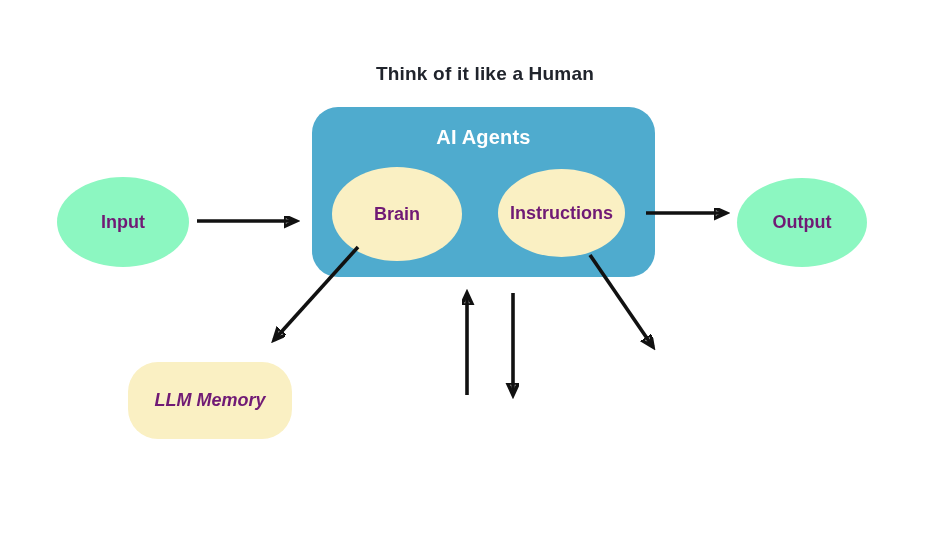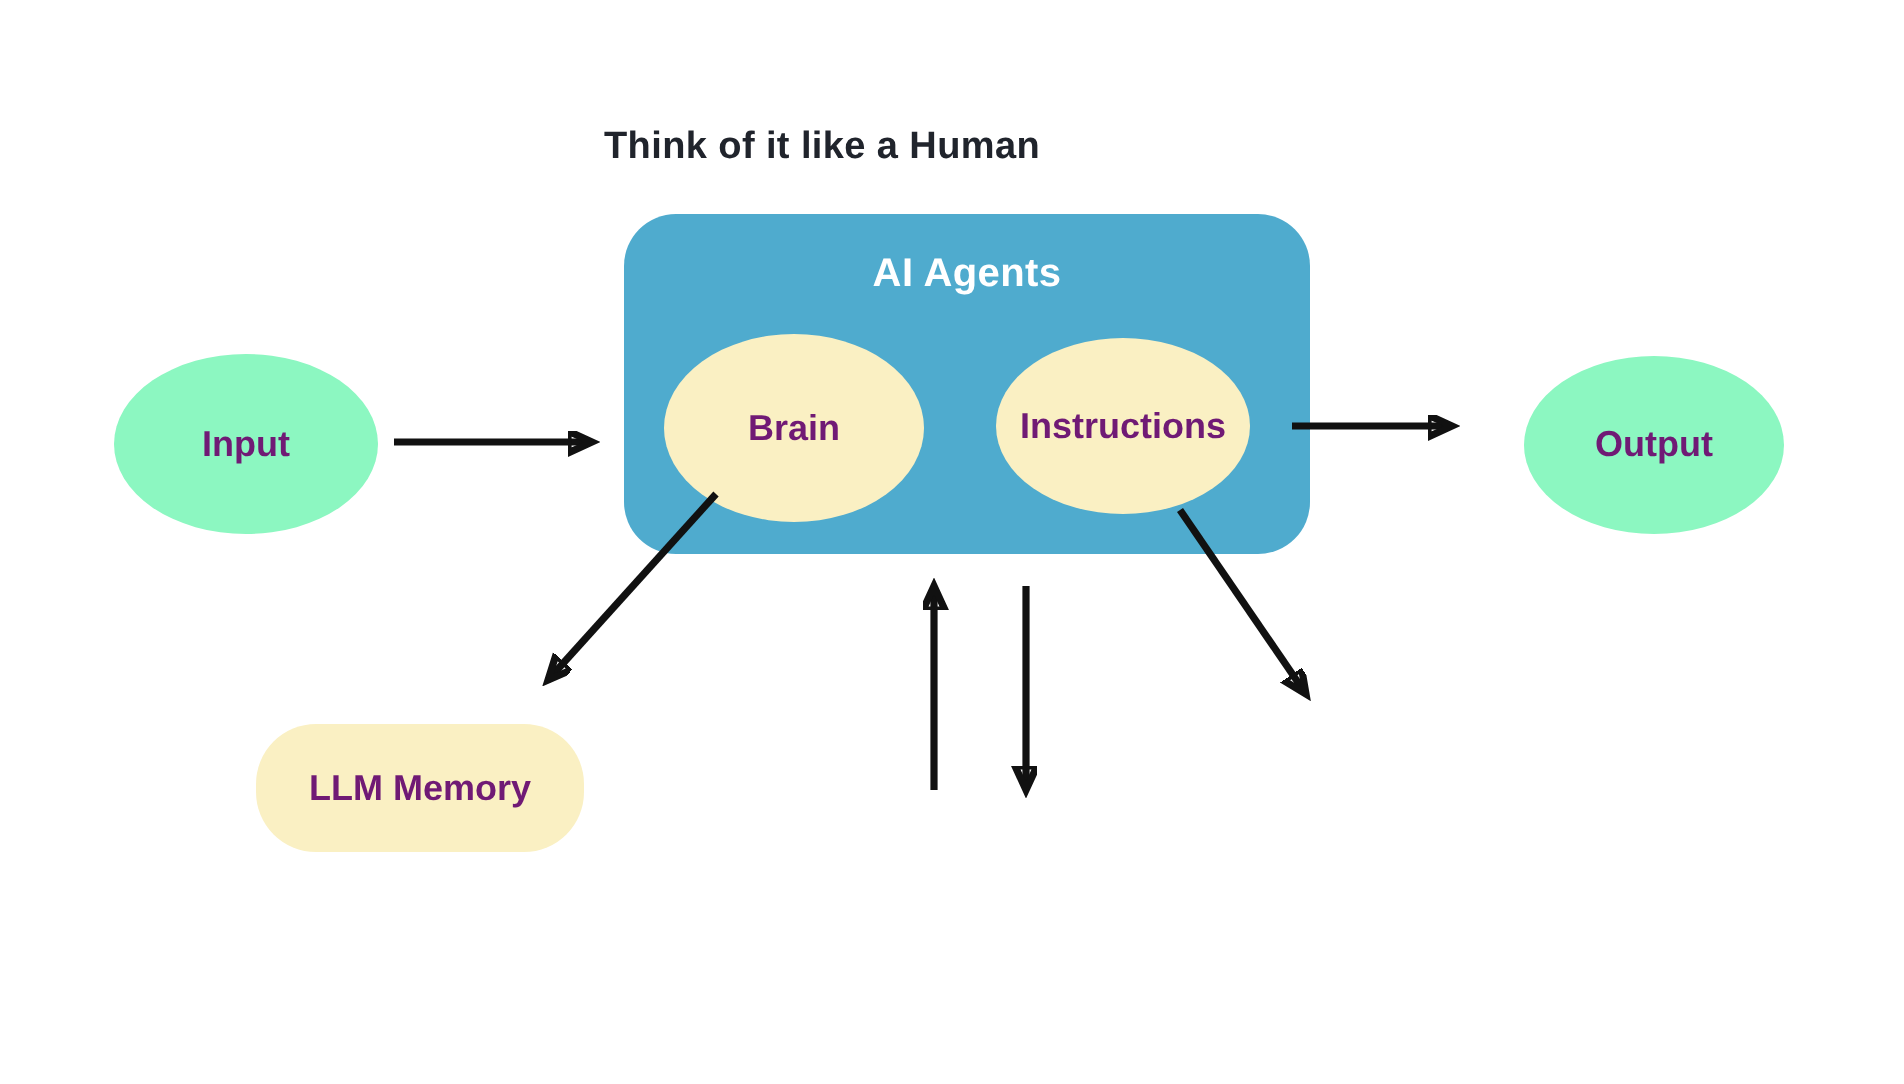--- a/index.html
+++ b/index.html
@@ -13,21 +13,21 @@
     width: 952px;
     height: 542px;
     background: #ffffff;
     overflow: hidden;
   }
   .title {
     position: absolute;
     left: 302px;
     top: 63px;
     width: 366px;
-    text-align: left;
+    text-align: center;
     font-size: 19px;
     font-weight: 700;
     color: #20242c;
     letter-spacing: 0.2px;
   }
   .agents-box {
     position: absolute;
     left: 312px;
     top: 107px;
     width: 343px;
@@ -56,24 +56,24 @@
     color: #701a75;
     text-align: center;
   }
   .ellipse { border-radius: 50%; }
   .pill    { border-radius: 32px; }
   .io      { background: #8CF7C1; }
   .comp    { background: #FAF0C3; }
   .tool    { background: #F0968E; }
 
   #node-input        { left: 57px;  top: 177px; width: 132px; height: 90px; }
-  #node-output       { left: 762px; top: 178px; width: 130px; height: 89px; }
+  #node-output       { left: 737px; top: 178px; width: 130px; height: 89px; }
   #node-brain        { left: 332px; top: 167px; width: 130px; height: 94px; }
   #node-instructions { left: 498px; top: 169px; width: 127px; height: 88px; }
-  #node-llm-memory   { left: 128px; top: 362px; width: 164px; height: 64px; border-radius: 30px; }
+  #node-llm-memory   { left: 128px; top: 362px; width: 164px; height: 77px; border-radius: 30px; font-style: italic; }
   #node-system-prompt{ left: 653px; top: 360px; width: 193px; height: 67px; }
   #node-tool         { left: 432px; top: 410px; width: 130px; height: 92px; }
 
   #connector-layer {
     position: absolute;
     left: 0; top: 0;
     width: 952px;
     height: 542px;
     pointer-events: none;
   }

